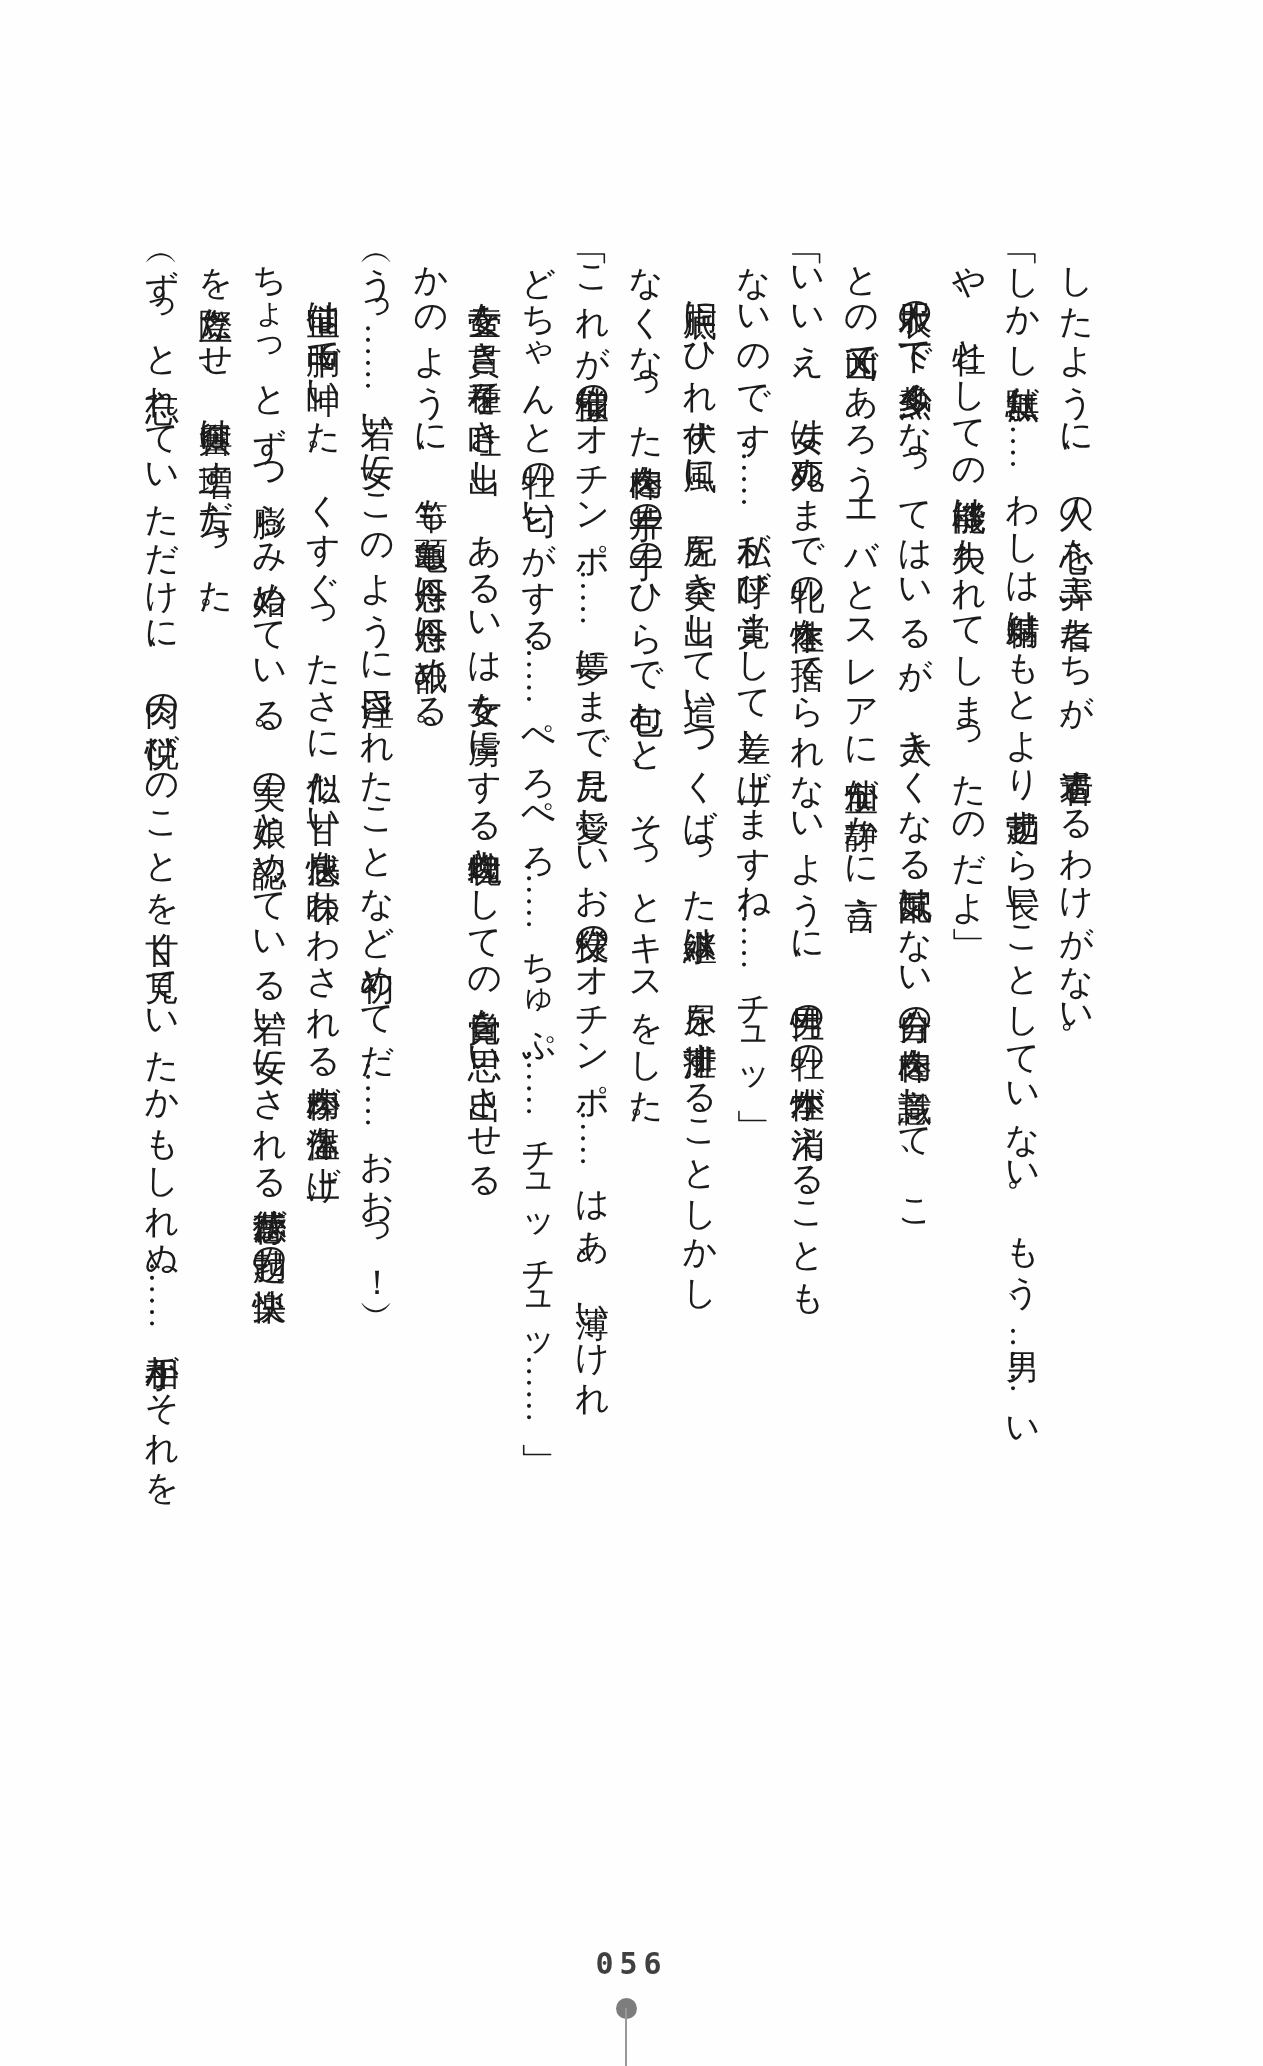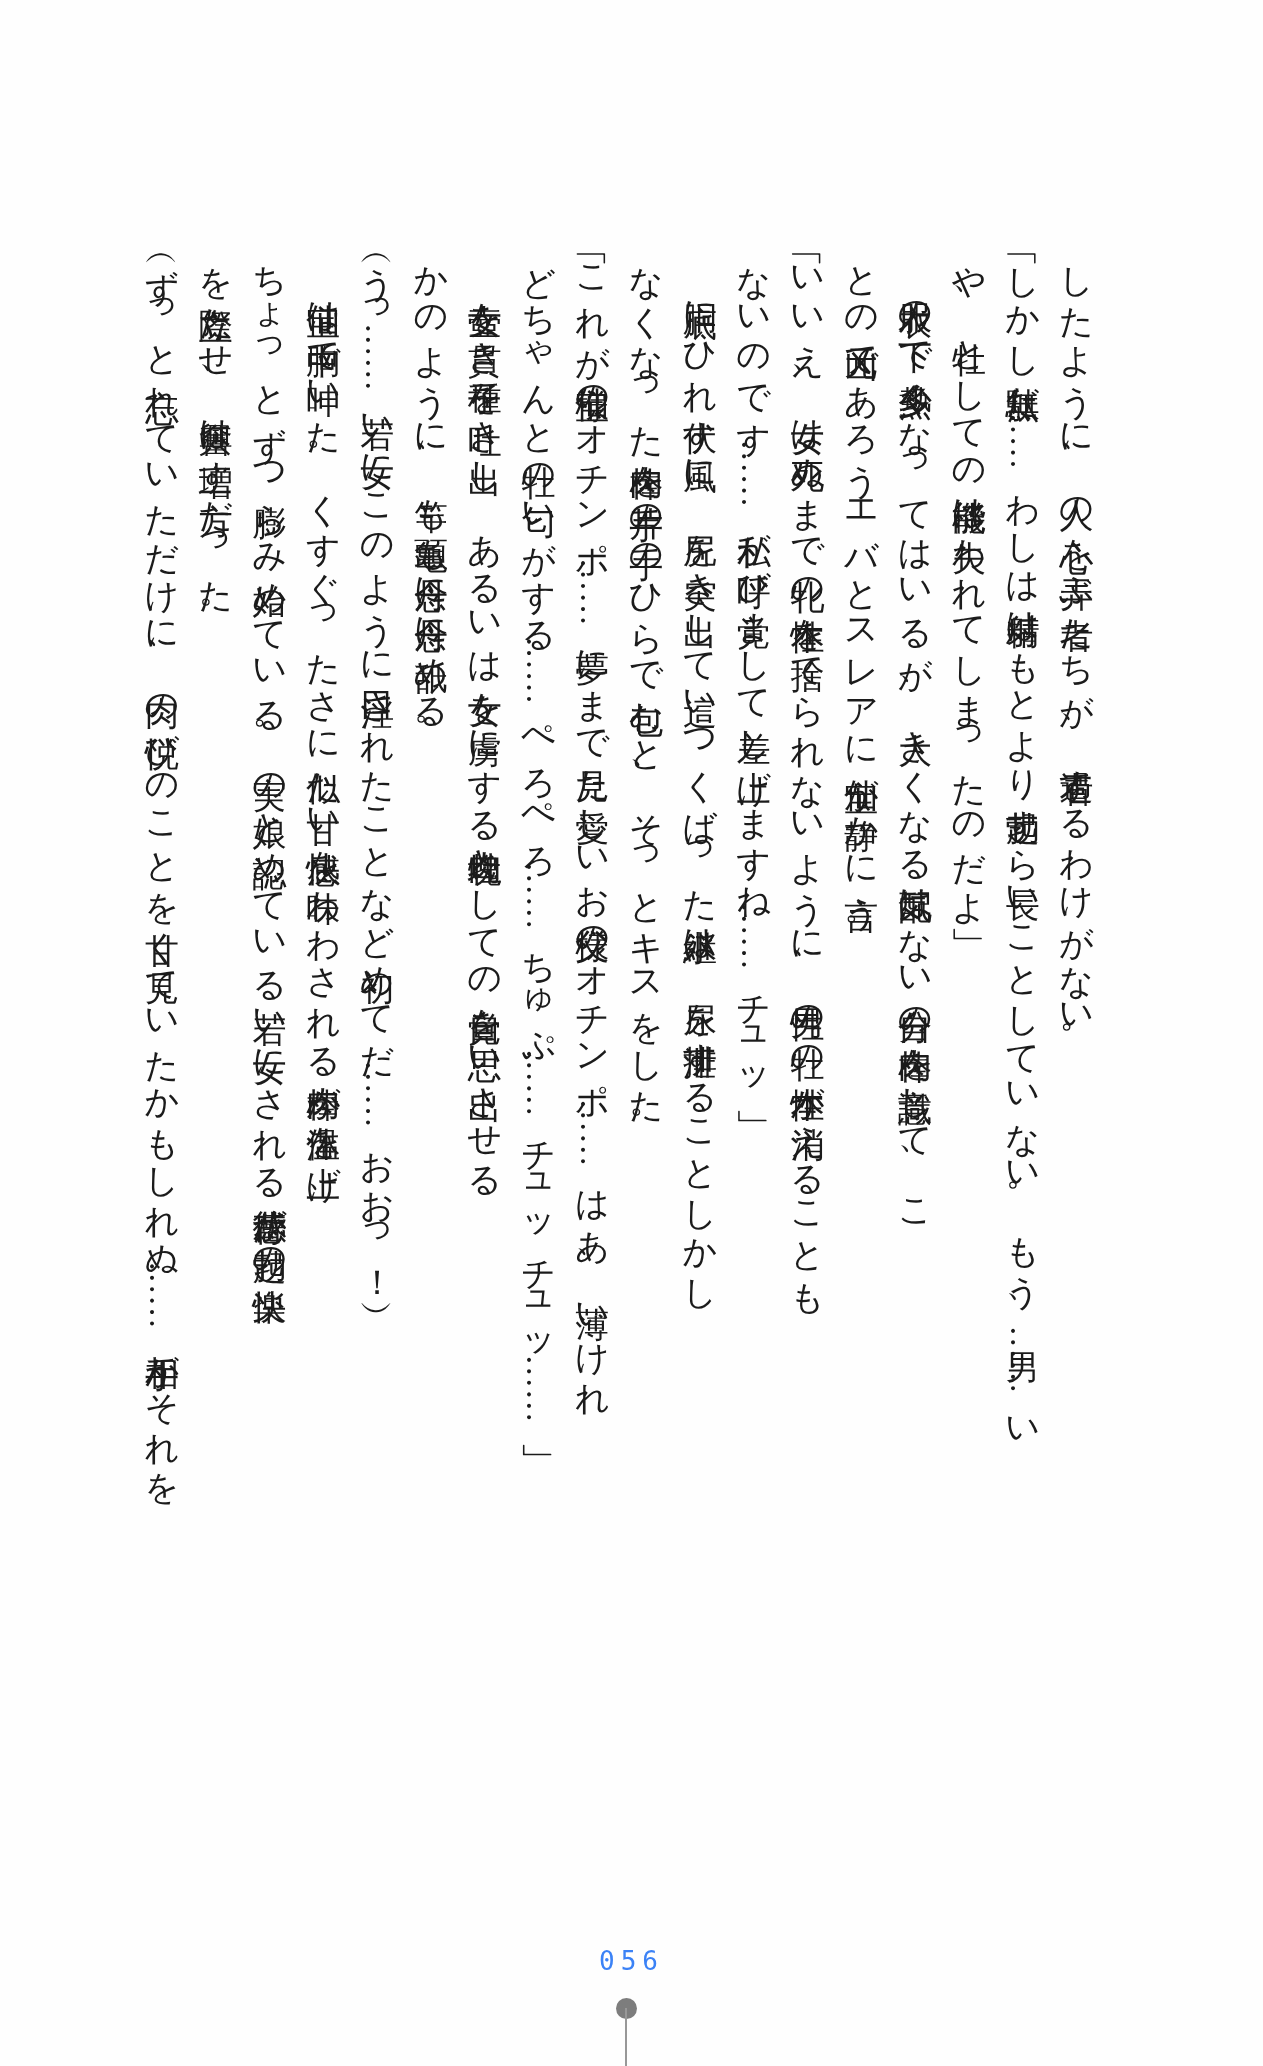--- a/index.html
+++ b/index.html
@@ -41,24 +41,24 @@
     height: 1395px;
   }
   
   .page-number {
     position: absolute;
     left: 0;
     right: 0;
     top: 1946px;
     text-align: center;
     font-family: "DejaVu Sans Mono", monospace;
-    font-weight: 400;
-    font-size: 26px;
+    font-weight: 700;
+    font-size: 30px;
     letter-spacing: 6px;
-    color: #3b82f6;
+    color: #404040;
   }
   .footer-dot {
     position: absolute;
     left: 616px;
     top: 1998px;
     width: 21px;
     height: 21px;
     border-radius: 50%;
     background: #7d7d7d;
   }

